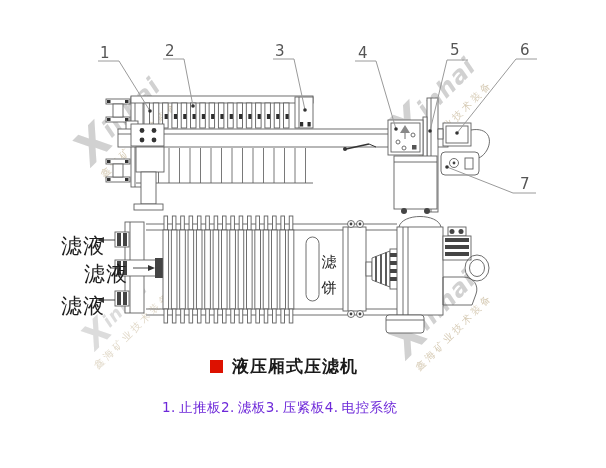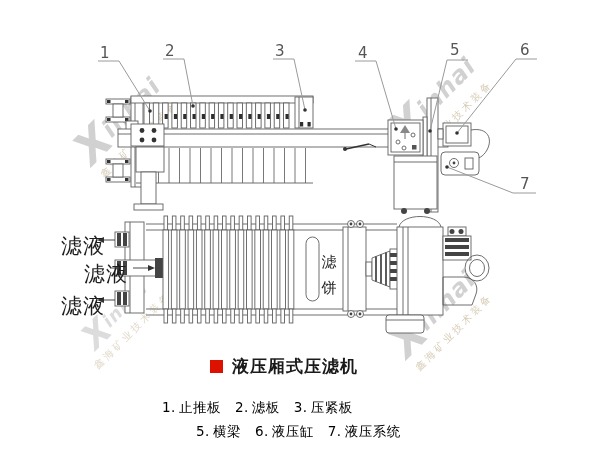--- a/index.html
+++ b/index.html
@@ -17,21 +17,21 @@
   .callout{position:absolute;font-size:15px;color:#555;}
   
   .flabel{position:absolute;font-size:21px;color:#1d1d1d;letter-spacing:1px;}
   .cake{position:absolute;left:320px;top:249px;width:18px;text-align:center;
         font-size:15px;color:#1d1d1d;line-height:26px;}
   
   .caption{position:absolute;left:210px;top:355px;display:flex;align-items:center;}
   .caption .bullet{width:13px;height:13px;background:#dd1100;margin-right:9px;}
   .caption .t{font-size:17px;font-weight:bold;color:#1a1a1a;letter-spacing:1px;}
   
-  .legend{position:absolute;display:flex;gap:14px;font-size:13.5px;color:#000000;white-space:nowrap;}
+  .legend{position:absolute;display:flex;font-size:13.5px;color:#6d28d9;white-space:nowrap;}
   .legend .item span{letter-spacing:.5px;}
   .legend .num{margin-right:3px;}
   #legend1{left:162px;top:399px;}
   #legend2{left:196px;top:423px;}
 </style>
 </head>
 <body>
 
 <div class="stage">
 
@@ -368,20 +368,16 @@
 
   <div class="caption">
     <span class="bullet"></span>
     <span class="t">液压厢式压滤机</span>
   </div>
 
   <div class="legend" id="legend1">
     <span class="item"><span class="num">1.</span><span class="lab">止推板</span></span>
     <span class="item"><span class="num">2.</span><span class="lab">滤板</span></span>
     <span class="item"><span class="num">3.</span><span class="lab">压紧板</span></span>
-  </div>
-  <div class="legend" id="legend2">
-    <span class="item"><span class="num">5.</span><span class="lab">横梁</span></span>
-    <span class="item"><span class="num">6.</span><span class="lab">液压缸</span></span>
-    <span class="item"><span class="num">7.</span><span class="lab">液压系统</span></span>
+    <span class="item"><span class="num">4.</span><span class="lab">电控系统</span></span>
   </div>
 
 </div>
 
 </body></html>

